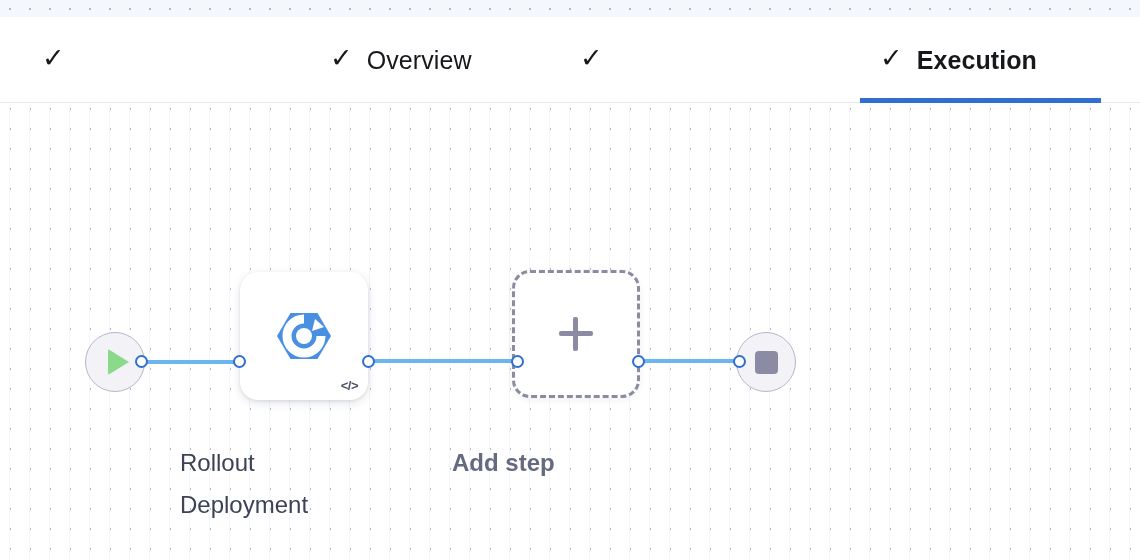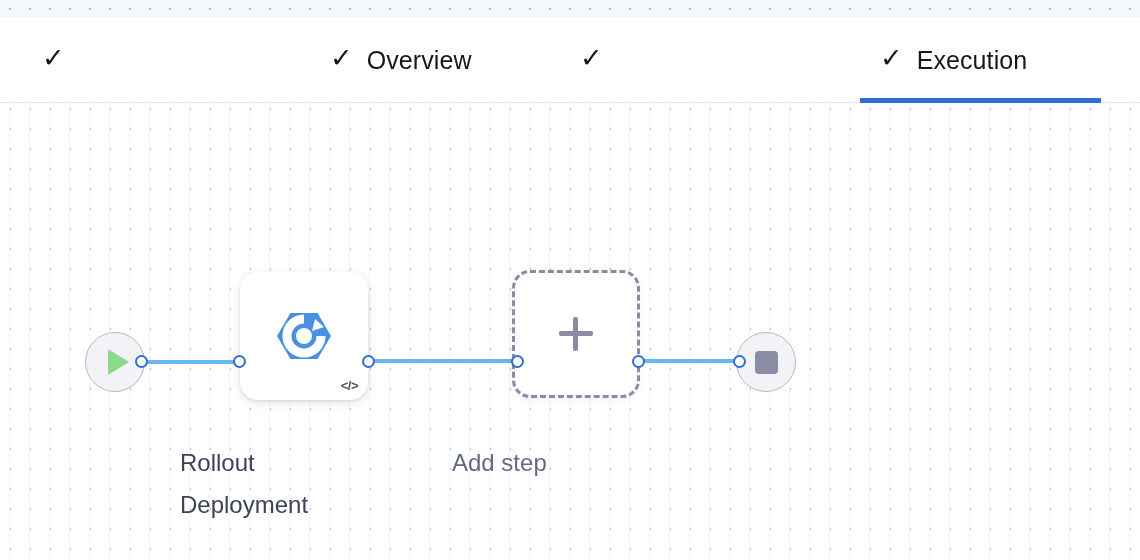--- a/index.html
+++ b/index.html
@@ -61,21 +61,21 @@
     margin-top: -3px;
   }
 
   .tab-label {
     font-size: 25px;
     color: #17181c;
     letter-spacing: 0.1px;
     white-space: nowrap;
   }
 
-  .tab.is-active .tab-label { font-weight: 400; }
+  .tab.is-active .tab-label { font-weight: 700; }
 
   .tab-underline {
     position: absolute;
     left: 0; bottom: 0;
     width: 100%;
     height: 5px;
     background: #2f6fd0;
     display: none;
   }
   .tab.is-active .tab-underline { display: block; }
@@ -213,20 +213,21 @@
     white-space: pre-line;
     pointer-events: none;
   }
   #caption-rollout {
     left: 180px; top: 339px; width: 248px;
     color: #3d4256;
   }
   #caption-add {
     left: 452px; top: 339px; width: 248px;
     color: #646a80;
+    font-weight: bold;
   }
 </style>
 </head>
 <body>
 
 <div class="top-strip"></div>
 
 <div class="tab-bar">
 
   <div class="tab" id="tab-overview">

